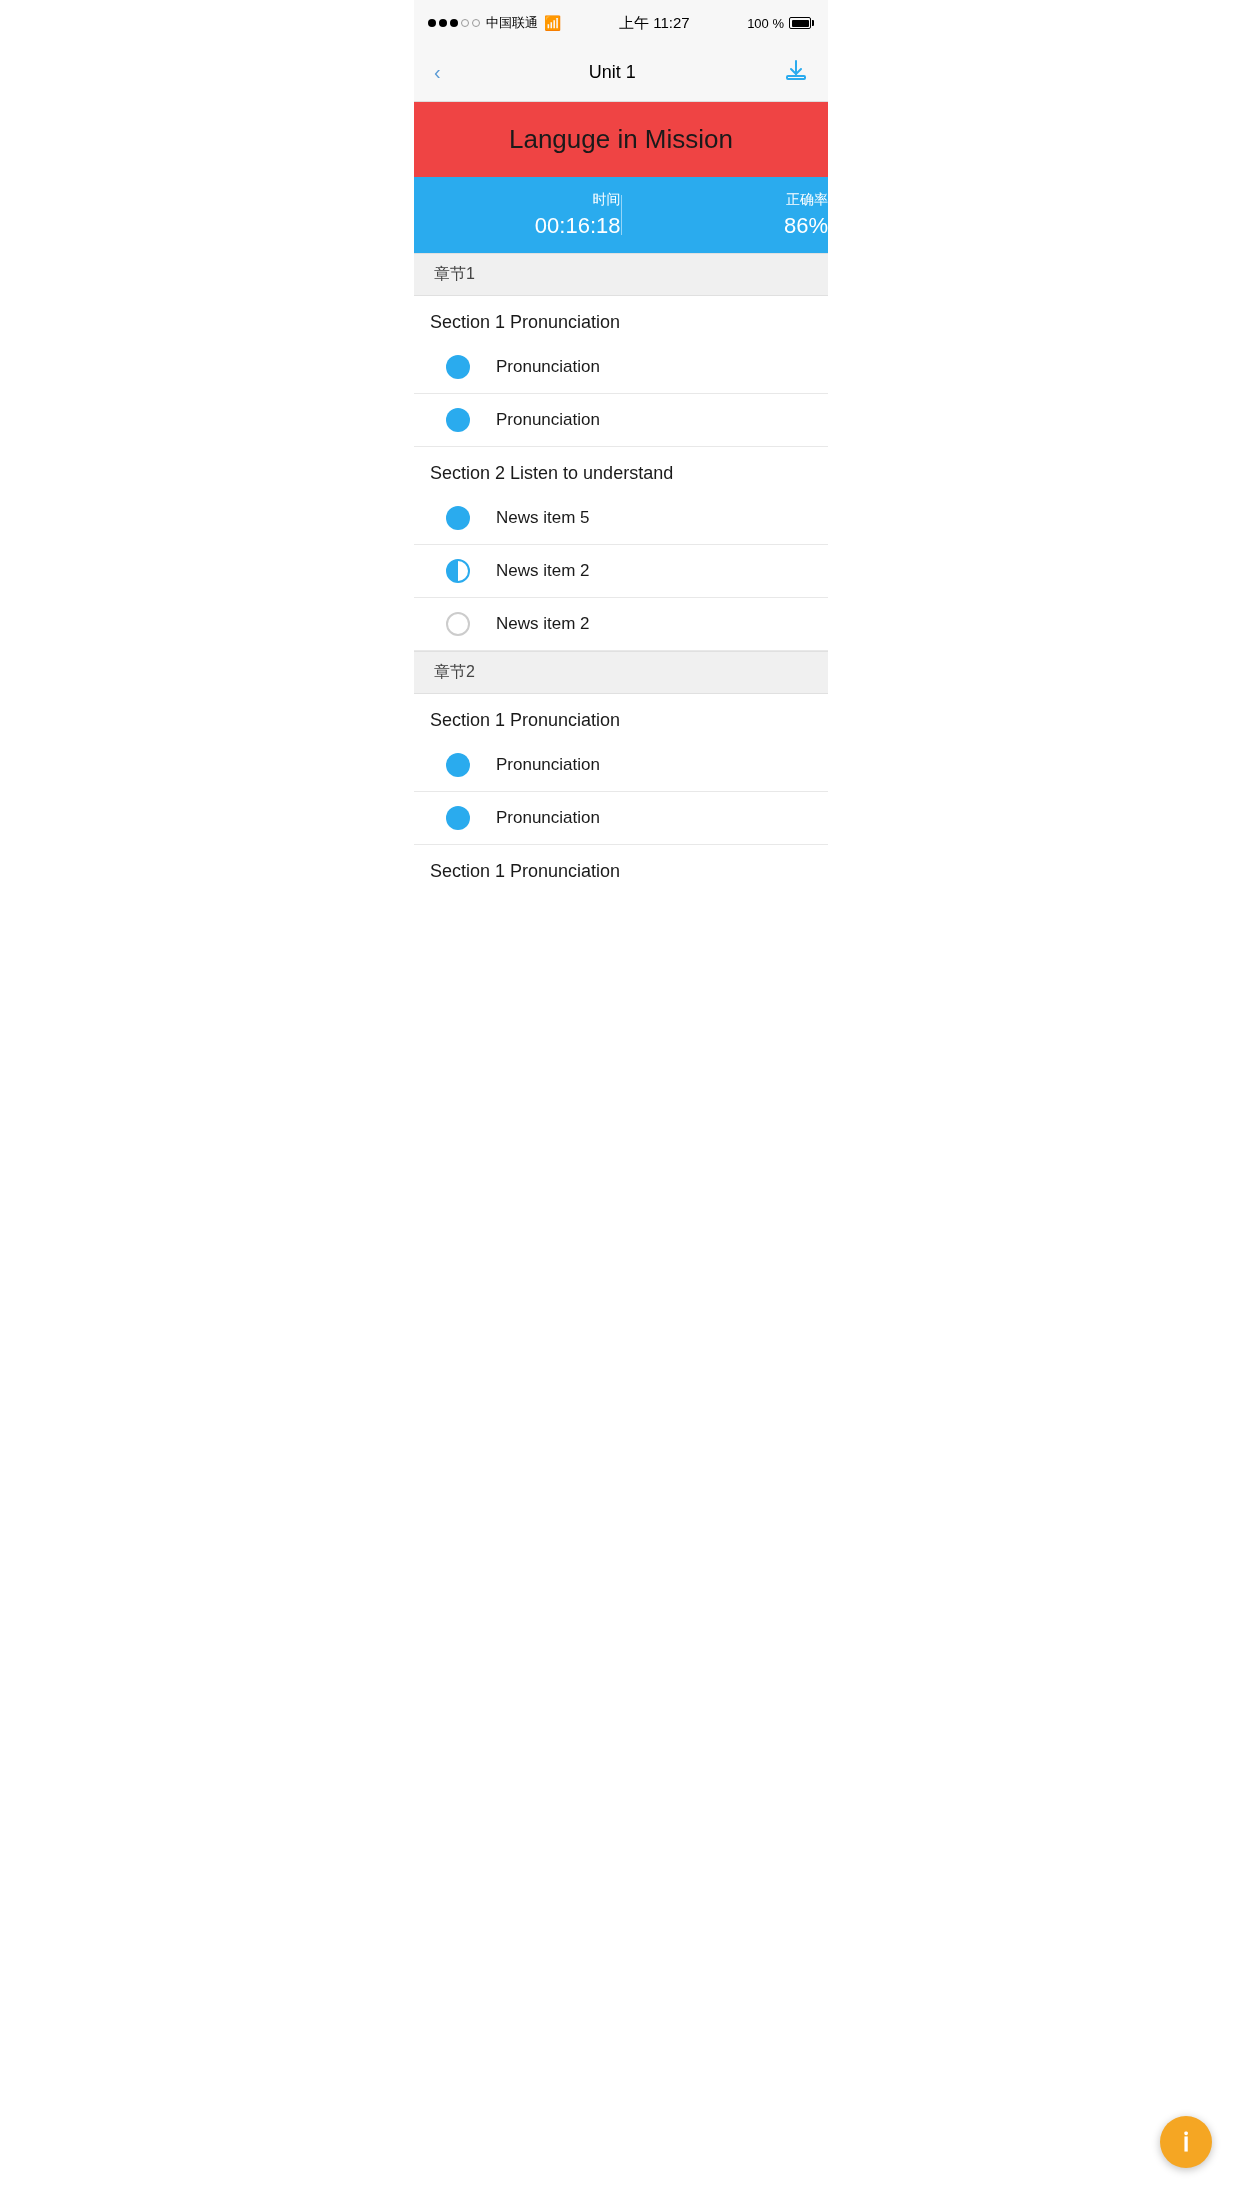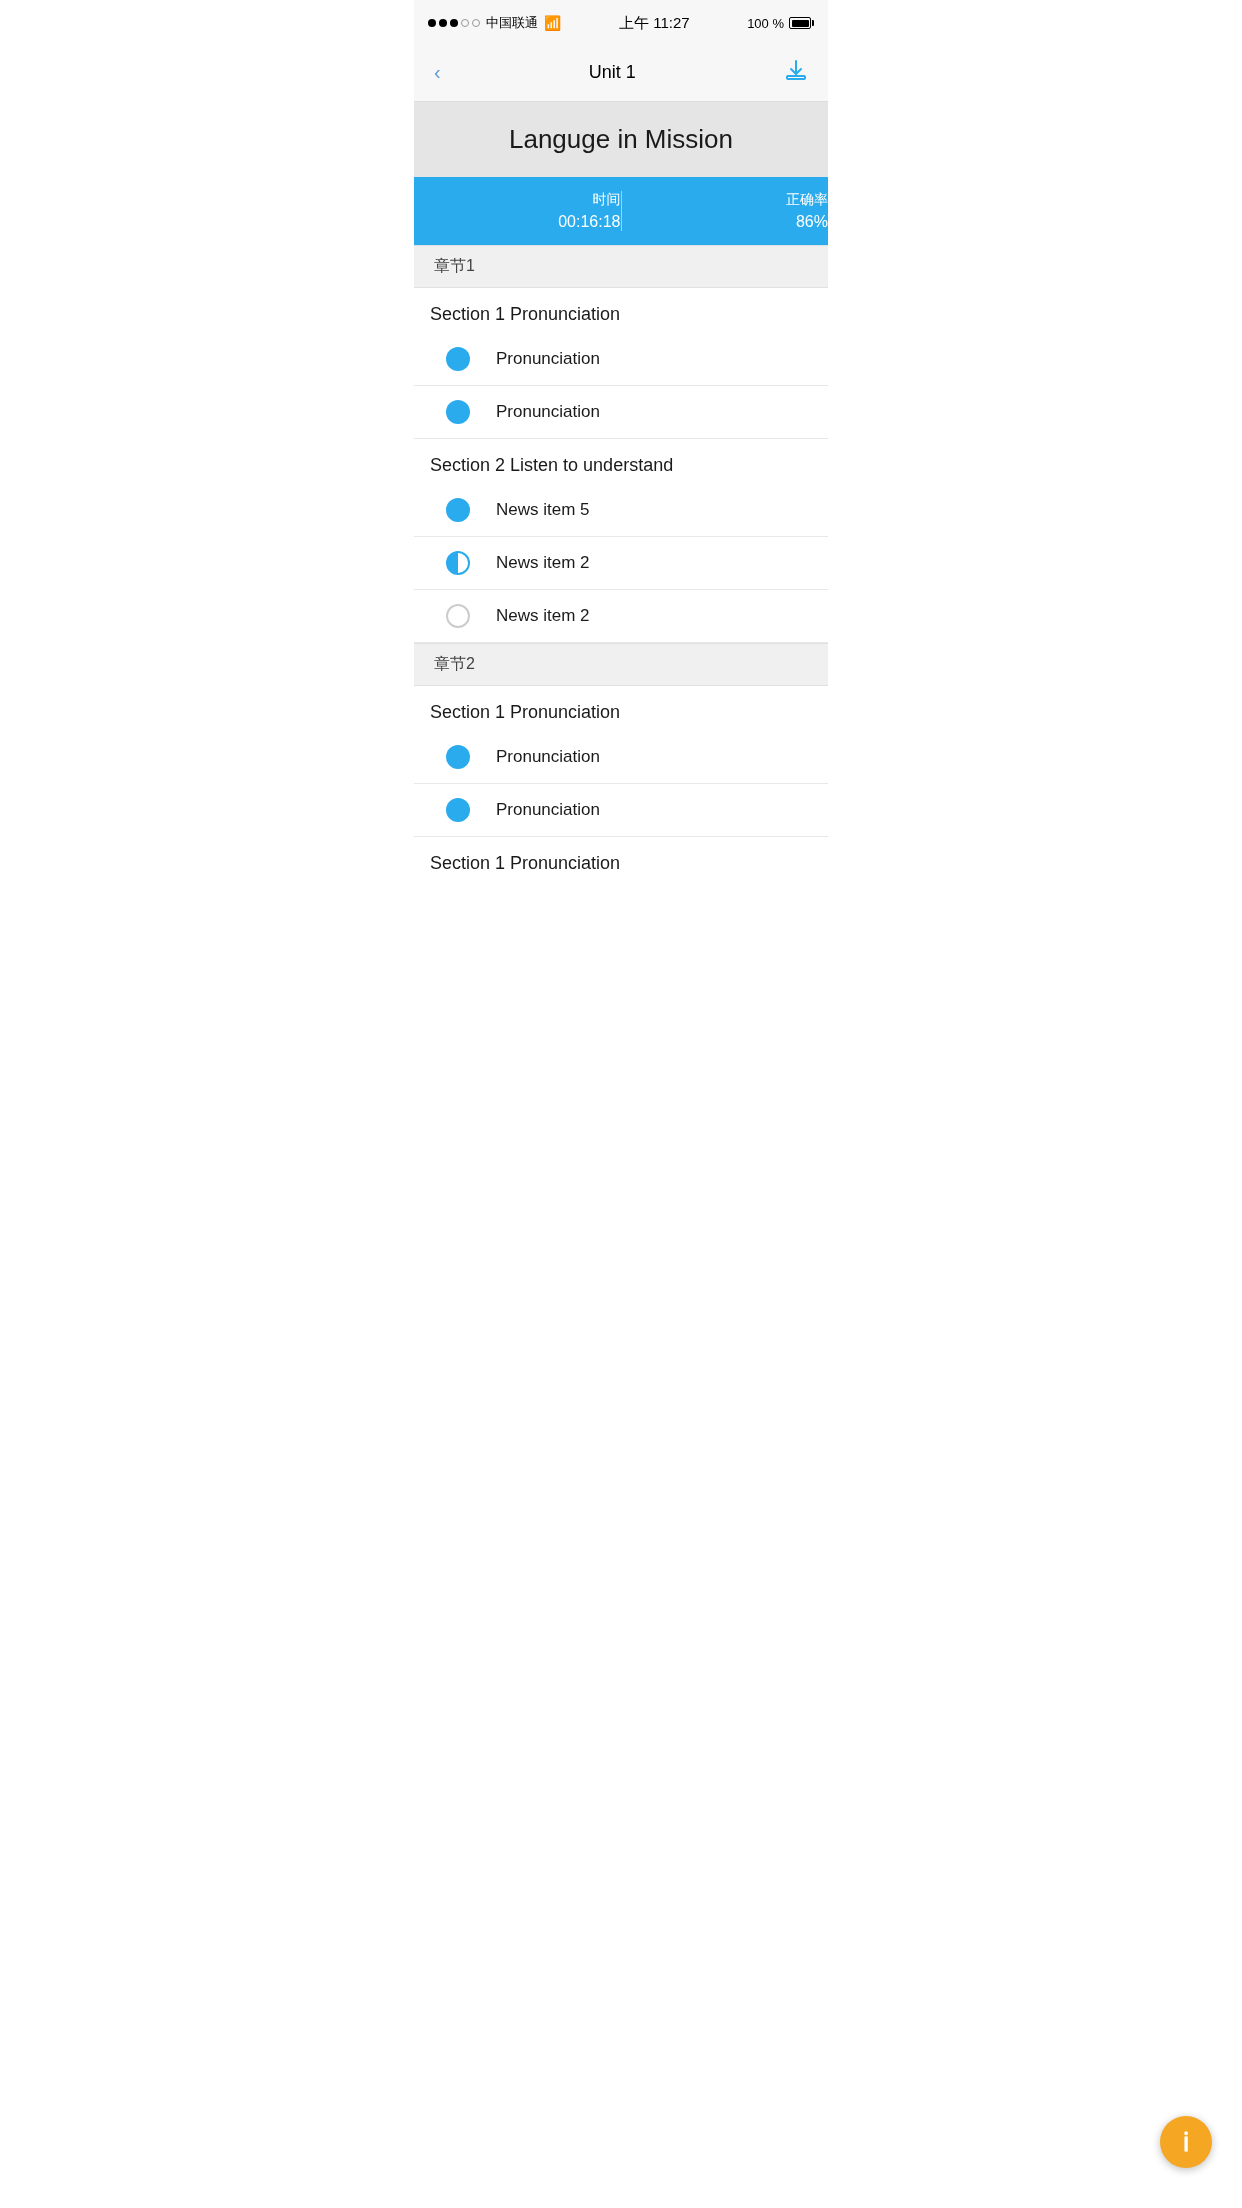--- a/index.html
+++ b/index.html
@@ -135,21 +135,21 @@
       height: 24px;
     }
 
     
     .page-title {
       text-align: center;
       padding: 22px 16px 22px;
       font-size: 26px;
       font-weight: 400;
       color: #1a1a1a;
-      background: #e5e5e5;
+      background: #ef4444;
     }
 
     
     .stats-bar {
       background: #2aabee;
       display: flex;
       align-items: center;
       padding: 14px 0;
     }
 
@@ -158,21 +158,21 @@
       text-align: right;
       color: #fff;
     }
 
     .stats-label {
       font-size: 14px;
       margin-bottom: 4px;
     }
 
     .stats-value {
-      font-size: 16px;
+      font-size: 22px;
       font-weight: 300;
     }
 
     .stats-divider {
       width: 1px;
       height: 40px;
       background: rgba(255,255,255,0.5);
     }
 
     

